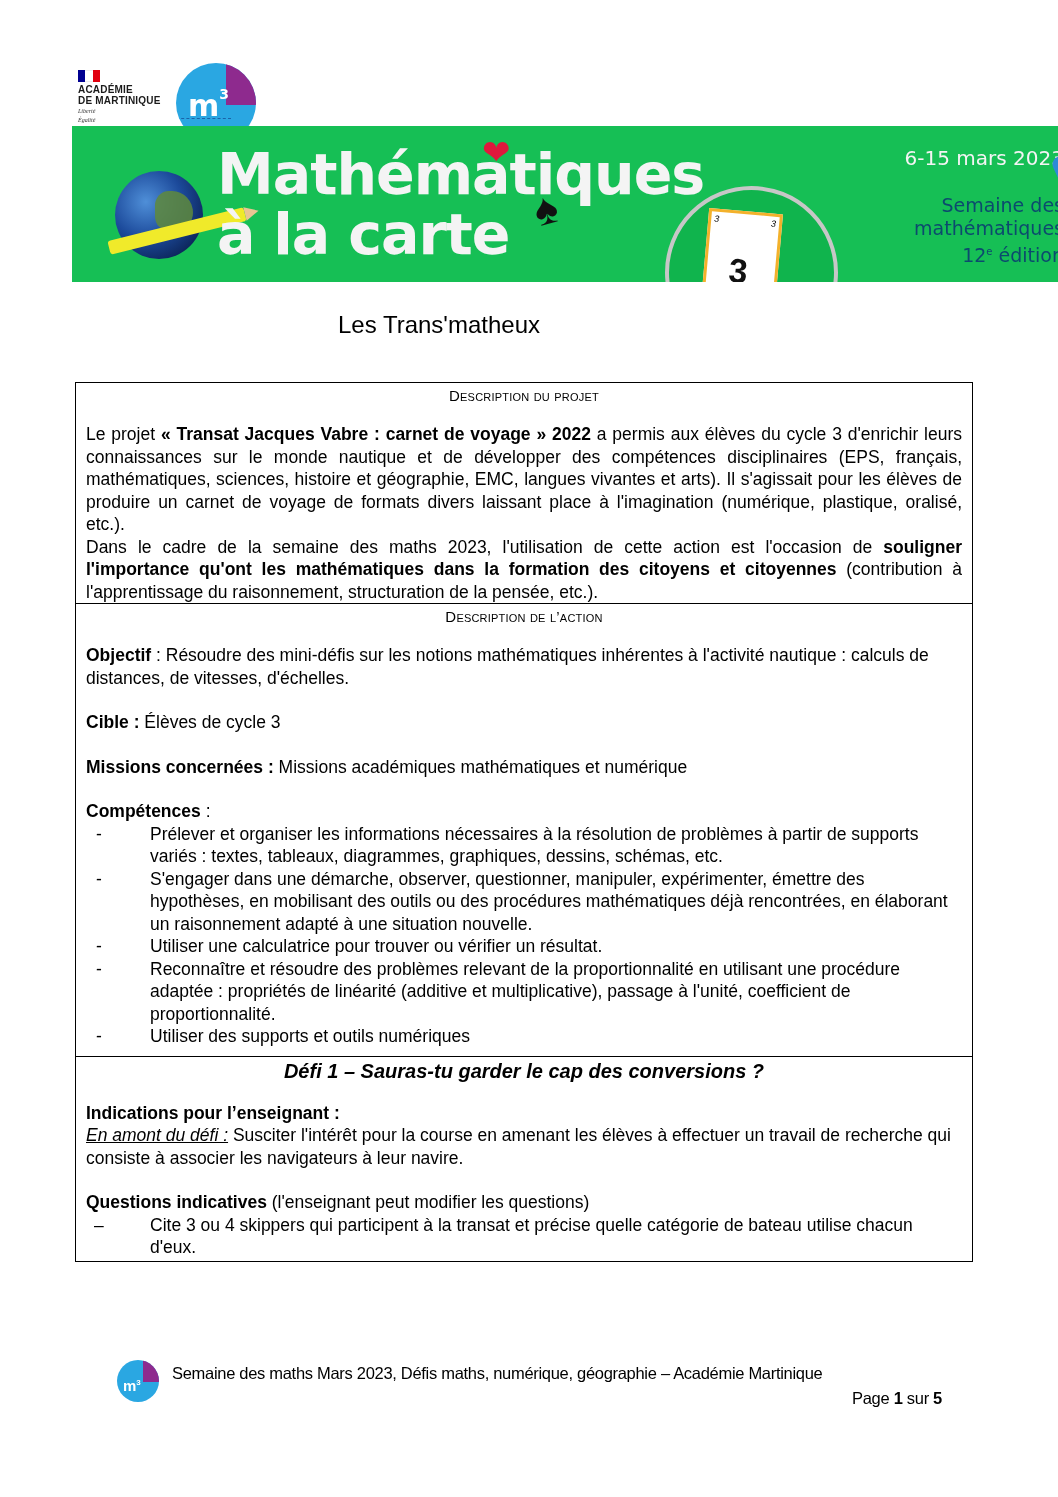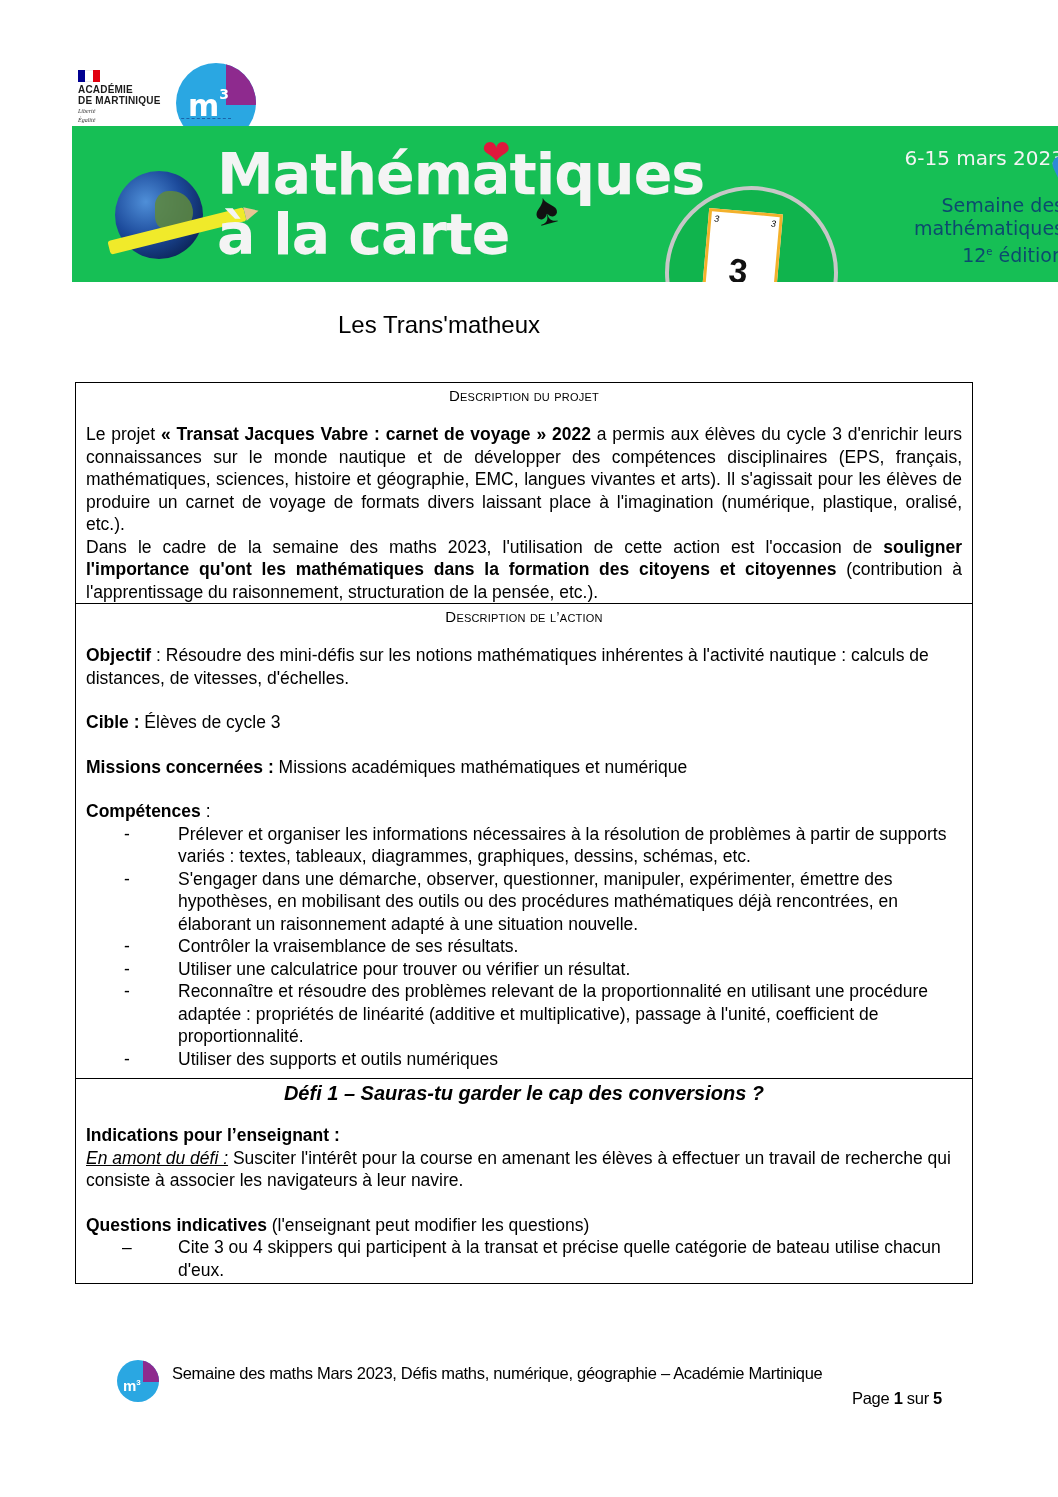--- a/index.html
+++ b/index.html
@@ -46,21 +46,21 @@
   .tbl { position: absolute; left: 75px; top: 382px; width: 896px; border: 1.5px solid #000; }
   .cell { border-bottom: 1.5px solid #000; padding: 0 10px; }
   .cell:last-child { border-bottom: none; }
   .sc-head { text-align: center; font-weight: normal; font-size: 15px; font-variant: small-caps; letter-spacing: 0.2px; padding-top: 4px; }
   .txt { font-size: 17.5px; line-height: 22.5px; }
   .just { text-align: justify; }
   .bold { font-weight: bold; }
   .gap { height: 22px; }
   .mini-gap { height: 19px; }
   ul.dash { list-style: none; margin: 0; padding: 0 0 0 64px; }
-  ul.dash li { position: relative; font-size: 17.5px; line-height: 22.5px; margin-left: 28px; }
+  ul.dash li { position: relative; font-size: 17.5px; line-height: 22.5px; }
   ul.dash li::before { content: "-"; position: absolute; left: -54px; }
   ul.emdash li::before { content: "\2013"; left: -56px; }
   .defi-title { text-align: center; font-weight: bold; font-size: 20px; padding-top: 3px; font-style: italic; }
   .ul-italic { font-style: italic; text-decoration: underline; }
 
   
   .foot-logo { position: absolute; left: 117px; top: 1360px; width: 42px; height: 42px; border-radius: 50%; overflow: hidden; background: #2aa7e2; }
   .foot-logo .purple { position: absolute; right: 0; top: 0; width: 16px; height: 22px; background: #8e2a8e; }
   .foot-logo .txt { position: absolute; left: 6px; top: 12px; color: #fff; font-weight: bold; font-size: 15px; }
   .foot-logo .txt sup { font-size: 8px; }
@@ -134,21 +134,20 @@
     <div class="txt"><span class="bold">Objectif</span><span> : Résoudre des mini-défis sur les notions mathématiques inhérentes à l'activité nautique : calculs de distances, de vitesses, d'échelles.</span></div>
     <div class="gap"></div>
     <div class="txt"><span class="bold">Cible :</span><span> Élèves de cycle 3</span></div>
     <div class="gap"></div>
     <div class="txt"><span class="bold">Missions concernées :</span><span> Missions académiques mathématiques et numérique</span></div>
     <div class="gap"></div>
     <div class="txt"><span class="bold">Compétences</span><span> :</span></div>
     <ul class="dash">
       <li>Prélever et organiser les informations nécessaires à la résolution de problèmes à partir de supports variés : textes, tableaux, diagrammes, graphiques, dessins, schémas, etc.</li>
       <li>S'engager dans une démarche, observer, questionner, manipuler, expérimenter, émettre des hypothèses, en mobilisant des outils ou des procédures mathématiques déjà rencontrées, en élaborant un raisonnement adapté à une situation nouvelle.</li>
-      <li>Contrôler la vraisemblance de ses résultats.</li>
       <li>Utiliser une calculatrice pour trouver ou vérifier un résultat.</li>
       <li>Reconnaître et résoudre des problèmes relevant de la proportionnalité en utilisant une procédure adaptée : propriétés de linéarité (additive et multiplicative), passage à l'unité, coefficient de proportionnalité.</li>
       <li>Utiliser des supports et outils numériques</li>
     </ul>
   </div>
 
   <div class="cell" style="padding-bottom:2px">
     <div class="defi-title">Défi 1 – Sauras-tu garder le cap des conversions ?</div>
     <div class="mini-gap"></div>
     <div class="txt bold">Indications pour l’enseignant :</div>

